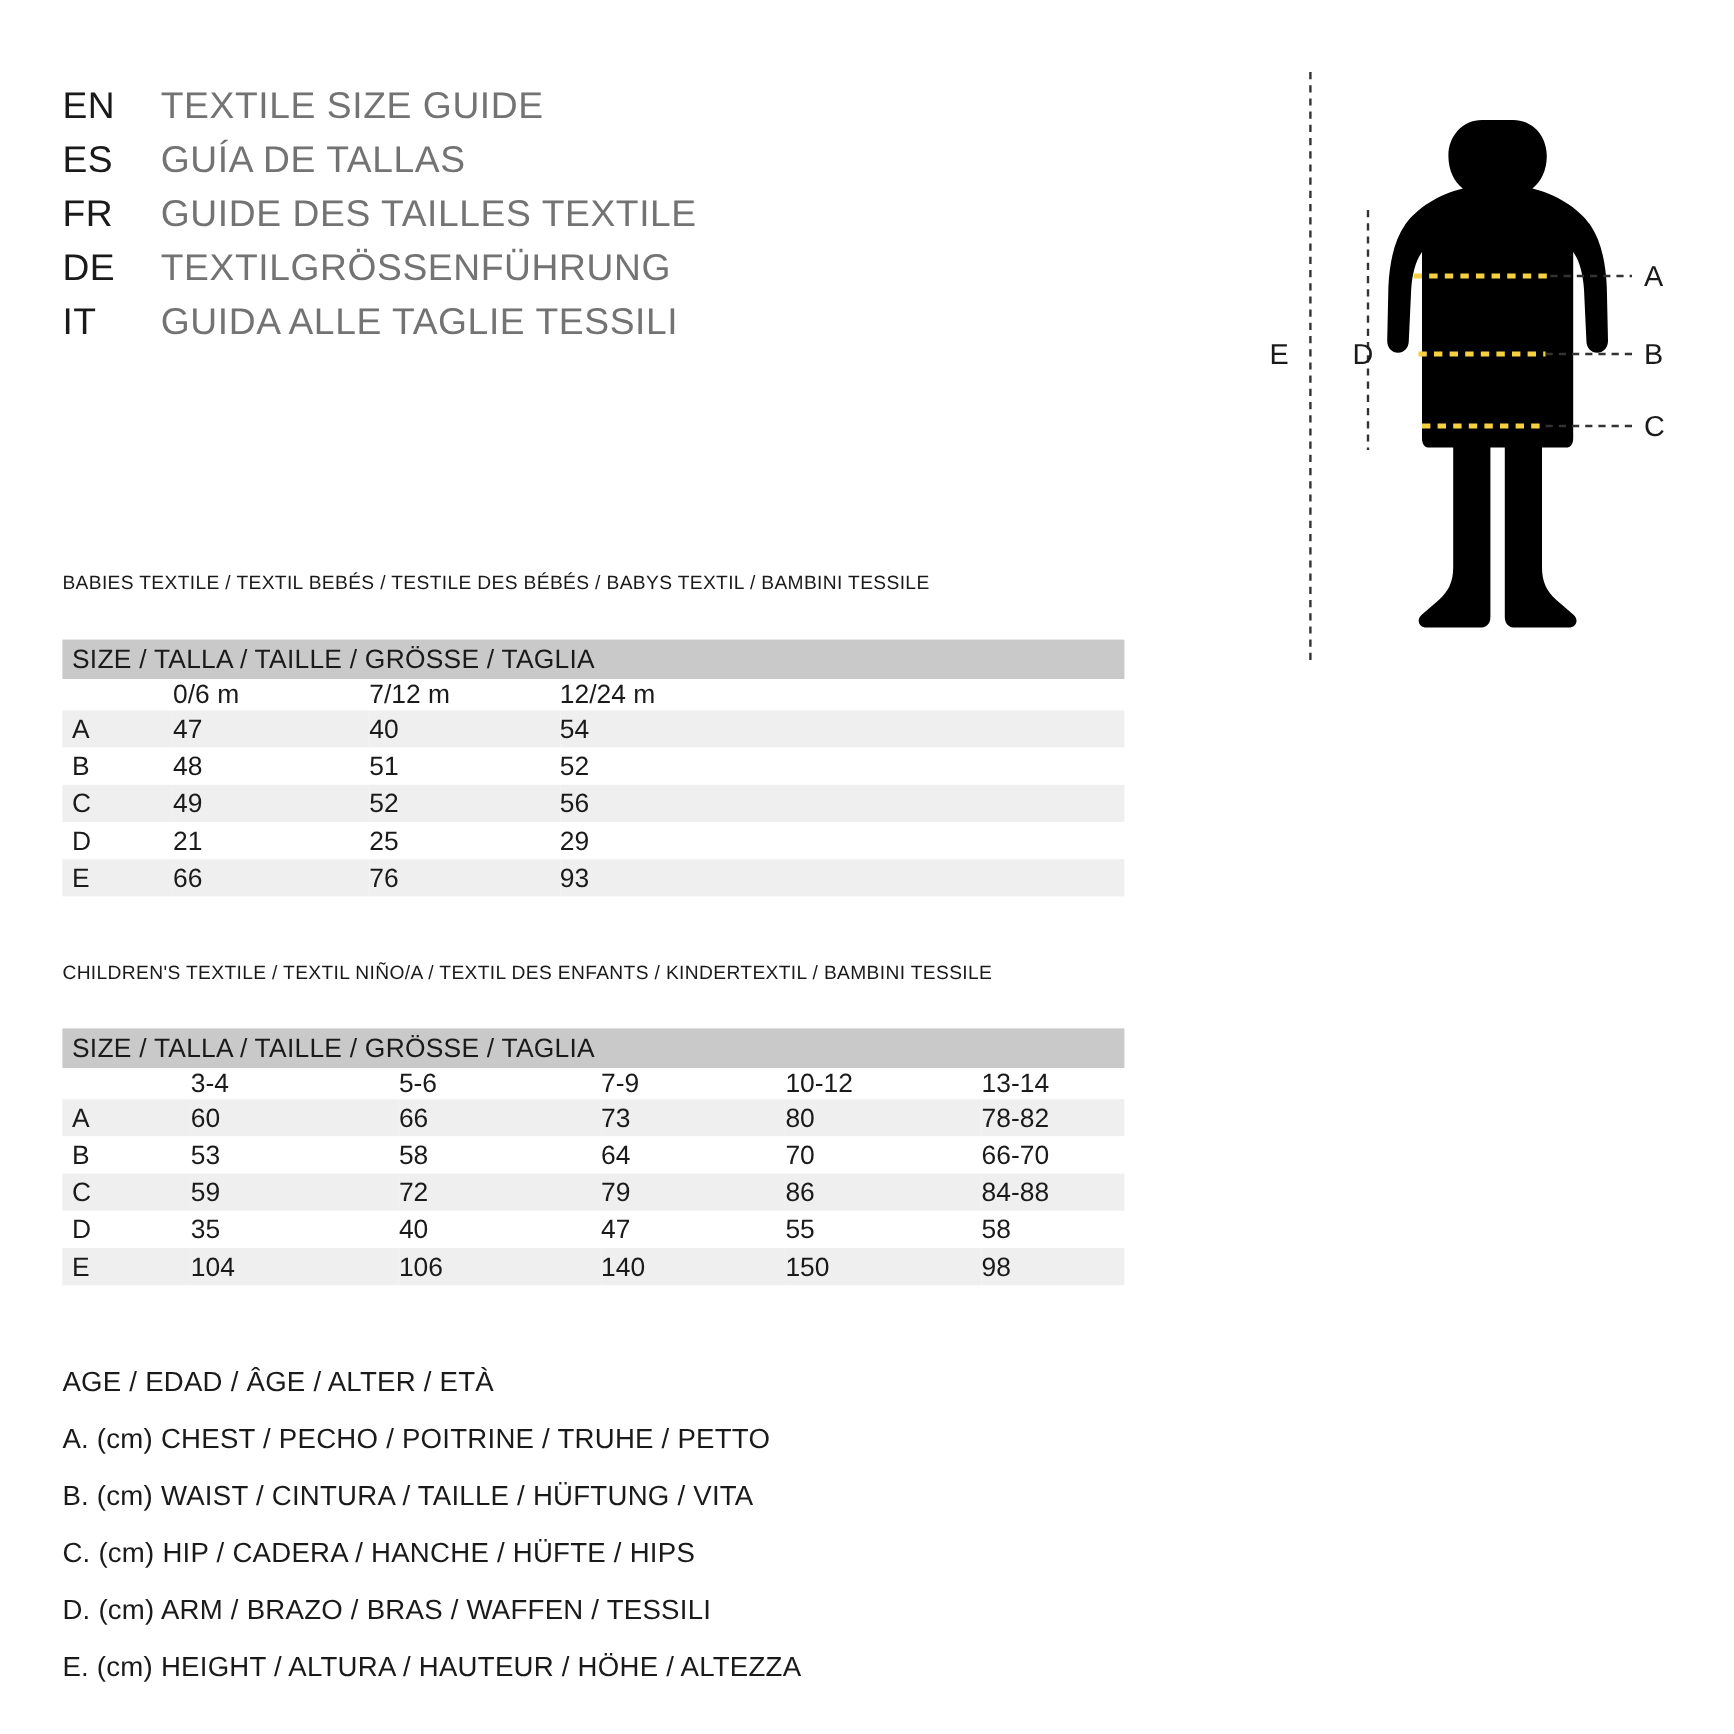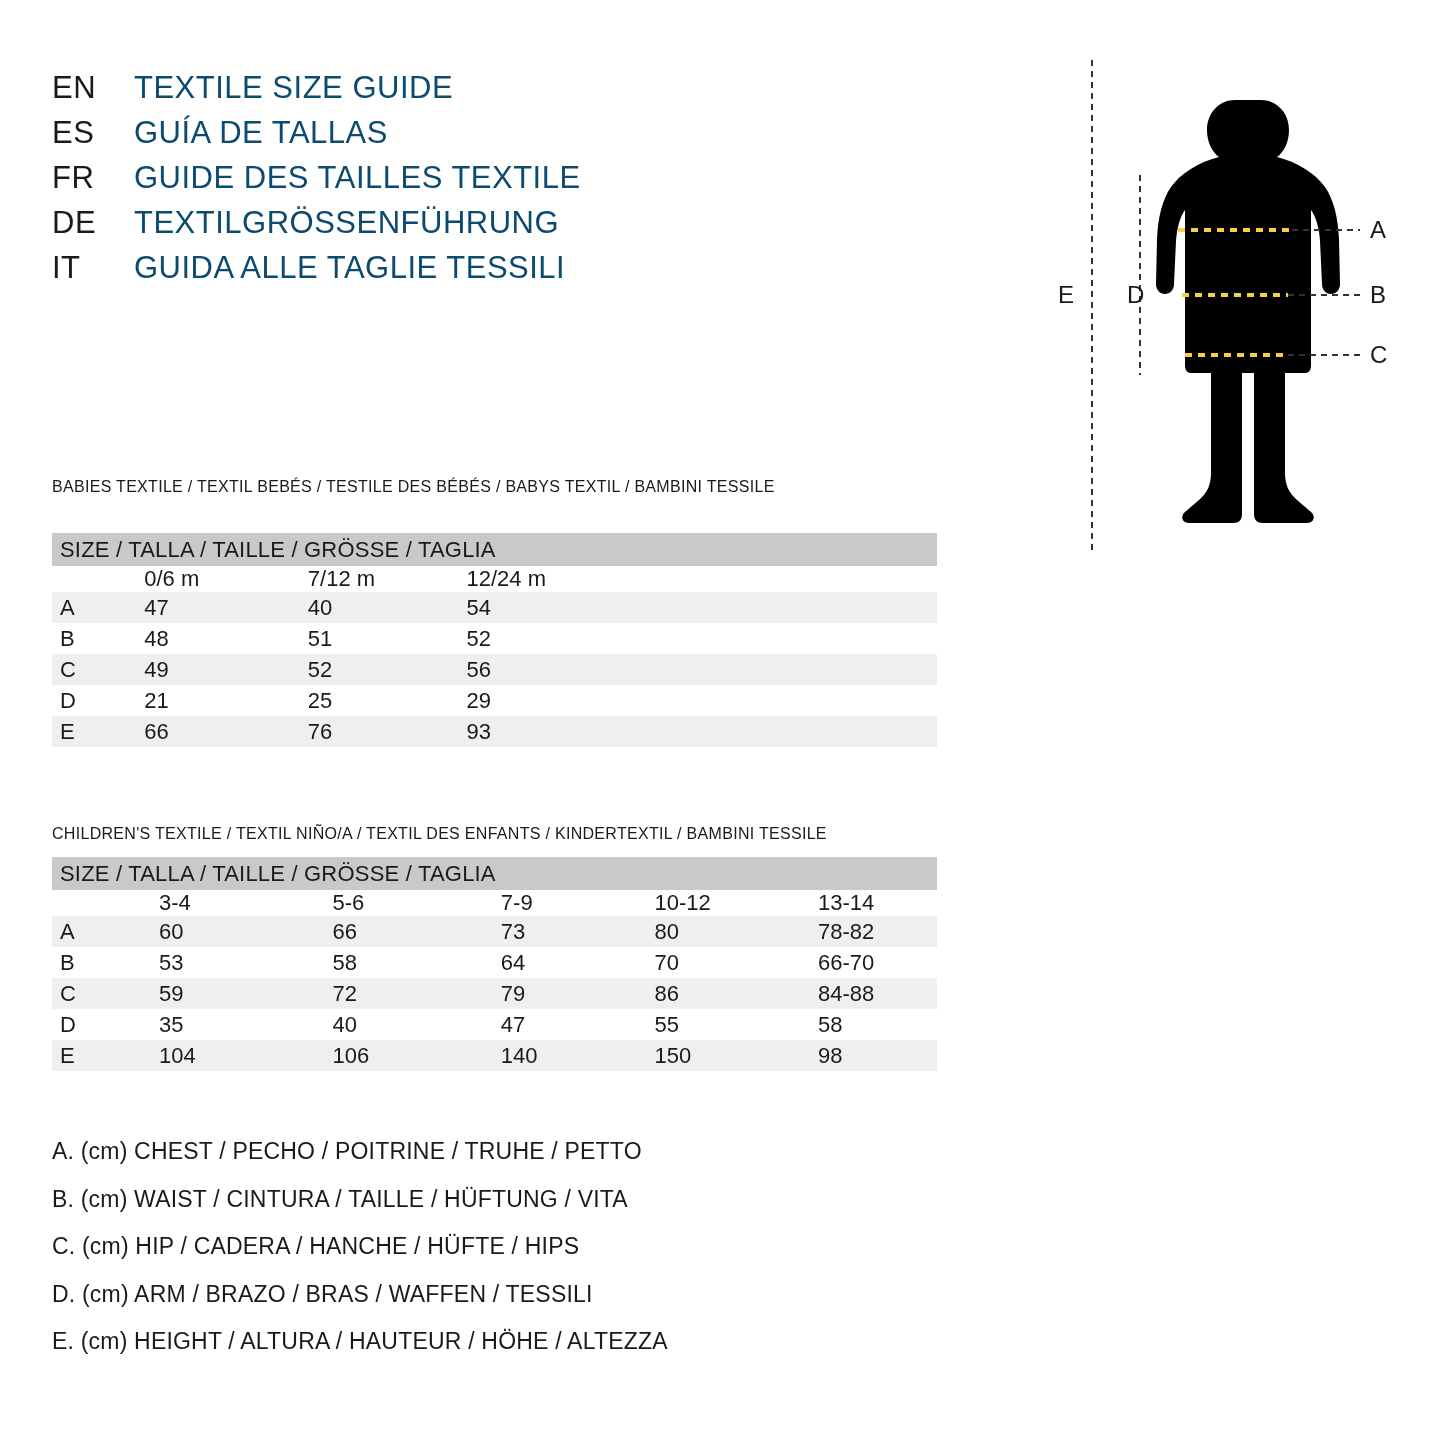--- a/index.html
+++ b/index.html
@@ -36,21 +36,21 @@
   .title-lang {
     width: 82px;
     flex: 0 0 82px;
     font-size: 31px;
     letter-spacing: 0.5px;
     color: #1a1a1a;
   }
   .title-text {
     font-size: 31px;
     letter-spacing: 0.5px;
-    color: #0c4a6e;
+    color: #737373;
     white-space: nowrap;
   }
 
   
   .figure {
     position: absolute;
     left: 1030px;
     top: 45px;
     width: 400px;
     height: 530px;
@@ -58,21 +58,21 @@
 
   
   .section-title {
     position: absolute;
     font-size: 16px;
     letter-spacing: 0.3px;
     color: #1a1a1a;
     white-space: nowrap;
   }
   #babies-title { left: 52px; top: 478px; }
-  #children-title { left: 52px; top: 825px; }
+  #children-title { left: 52px; top: 803px; }
 
   
   .sizetable {
     position: absolute;
     border-collapse: collapse;
     font-size: 22px;
     color: #1a1a1a;
   }
   .sizetable td, .sizetable th {
     padding: 0;
@@ -318,20 +318,21 @@
       <td class="c1 val">104</td>
       <td class="c2 val">106</td>
       <td class="c3 val">140</td>
       <td class="c4 val">150</td>
       <td class="c5 val">98</td>
     </tr>
   </tbody>
     </table>
 
   <div class="legend">
+    <div class="legend-line">AGE / EDAD / ÂGE / ALTER / ETÀ</div>
     <div class="legend-line">A. (cm) CHEST / PECHO / POITRINE / TRUHE / PETTO</div>
     <div class="legend-line">B. (cm) WAIST / CINTURA / TAILLE / HÜFTUNG / VITA</div>
     <div class="legend-line">C. (cm) HIP / CADERA / HANCHE / HÜFTE / HIPS</div>
     <div class="legend-line">D. (cm) ARM / BRAZO / BRAS / WAFFEN / TESSILI</div>
     <div class="legend-line">E. (cm) HEIGHT / ALTURA / HAUTEUR / HÖHE / ALTEZZA</div>
   </div>
 
 </div>
 
 </body></html>

